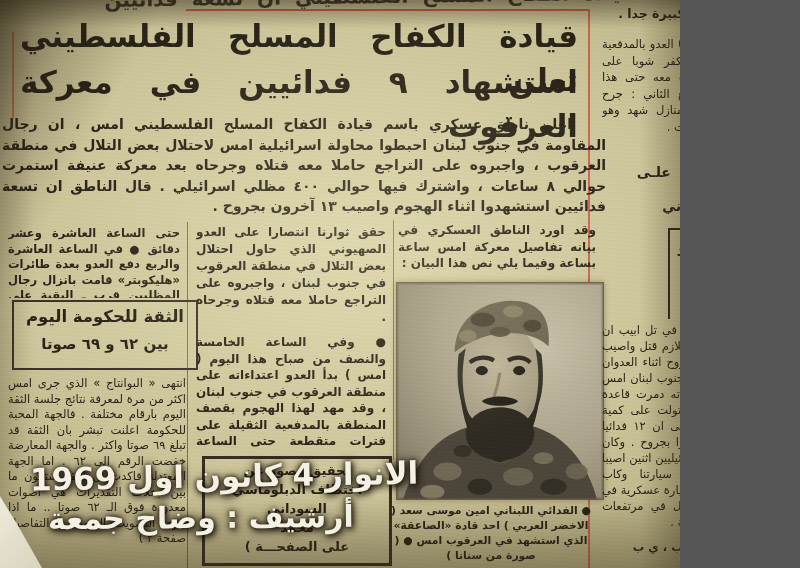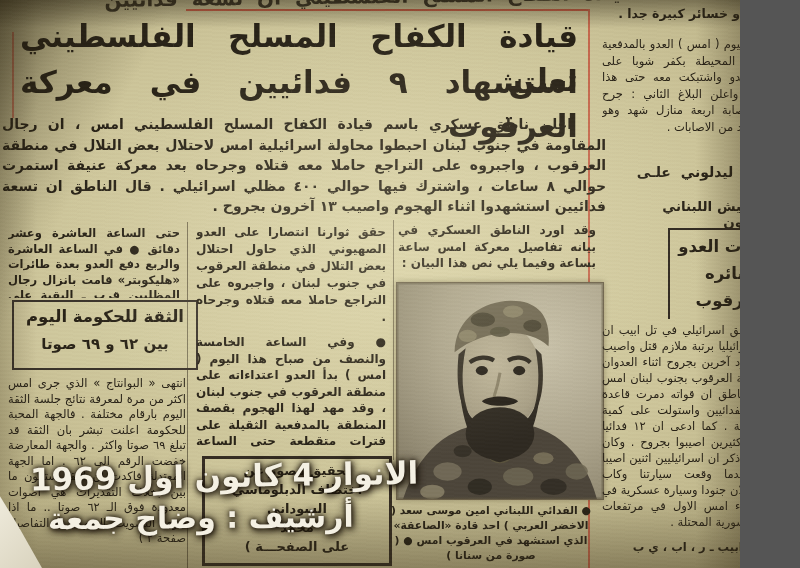--- a/index.html
+++ b/index.html
@@ -1,17 +1,17 @@
 <!DOCTYPE html>
 <html lang="ar"><head>
 <meta charset="utf-8">
 <style>
   html,body{margin:0;padding:0;background:#555;}
   #page{
-    position:relative;width:740px;height:568px;overflow:hidden;
+    position:relative;width:680px;height:568px;overflow:hidden;
     font-family:"DejaVu Sans",sans-serif;
     background:radial-gradient(95% 85% at 52% 45%, #dad3a8 0%, #cdc59a 50%, #b6ad82 85%, #a59b72 100%);
     color:#282217;
   }
   #page .txt{position:absolute;direction:rtl;color:#282217;}
   .vignette{
     position:absolute;inset:0;pointer-events:none;z-index:40;
     background:
       radial-gradient(ellipse 75% 65% at 52% 42%, rgba(244,238,204,0.22), rgba(0,0,0,0) 60%),
       linear-gradient(118deg, rgba(35,28,12,0.62), rgba(35,28,12,0.20) 9%, rgba(35,28,12,0) 17%),

